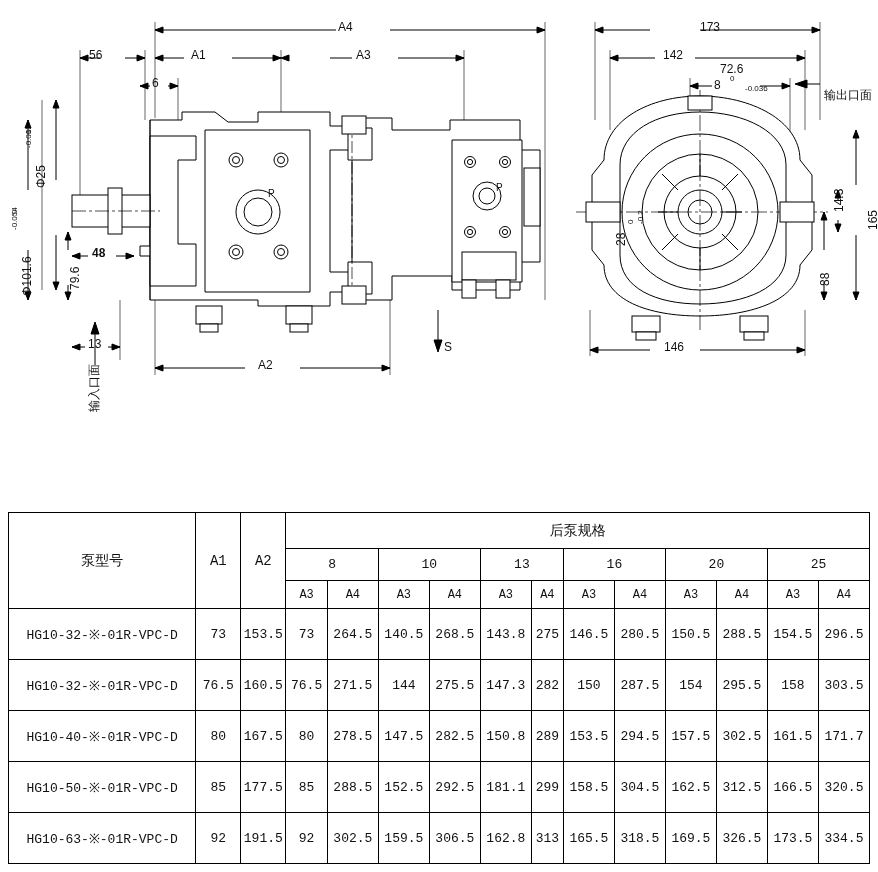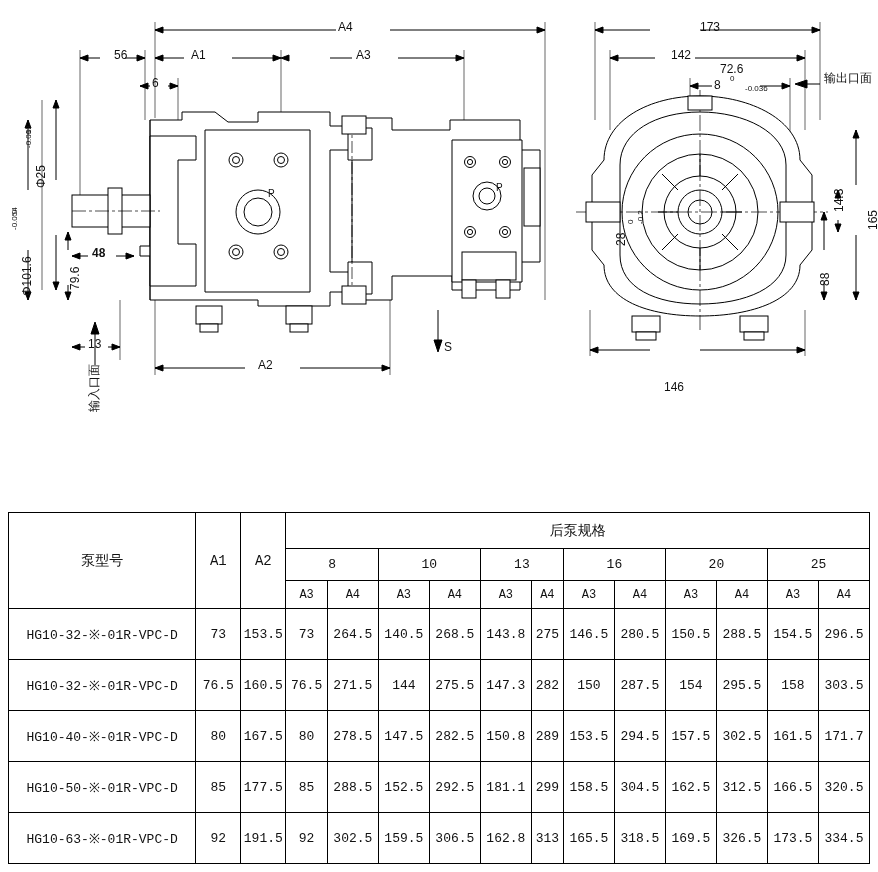--- a/index.html
+++ b/index.html
@@ -230,21 +230,21 @@
         <rect x="636" y="332" width="20" height="8" fill="#fff"></rect>
         <rect x="744" y="332" width="20" height="8" fill="#fff"></rect>
 
         <rect x="688" y="96" width="24" height="14" fill="#fff"></rect>
       </g>
     </svg>
 
     <div class="lbl" style="left:338px;top:20px;">A4</div>
     <div class="lbl" style="left:191px;top:48px;">A1</div>
     <div class="lbl" style="left:356px;top:48px;">A3</div>
-    <div class="lbl" style="left:114px;top:48px;">56</div>
+    <div class="lbl" style="left:89px;top:48px;">56</div>
     <div class="lbl" style="left:152px;top:76px;">6</div>
     <div class="lbl" style="left:92px;top:246px;font-weight:bold;">48</div>
     <div class="lbl" style="left:88px;top:337px;">13</div>
     <div class="lbl" style="left:258px;top:358px;">A2</div>
 
     <div class="lbl vert" style="left:68px;top:290px;">79.6</div>
 
     <div class="lbl vert" style="left:34px;top:188px;">Φ25</div>
     <div class="lbl xs vert" style="left:24px;top:134px;">0</div>
     <div class="lbl xs vert" style="left:24px;top:148px;">-0.013</div>
@@ -252,35 +252,35 @@
     <div class="lbl vert" style="left:20px;top:296px;">Φ101.6</div>
     <div class="lbl xs vert" style="left:10px;top:214px;">0</div>
     <div class="lbl xs vert" style="left:10px;top:230px;">-0.054</div>
 
     <div class="lbl" style="left:444px;top:340px;">S</div>
     <div class="lbl sm" style="left:268px;top:188px;">P</div>
     <div class="lbl sm" style="left:496px;top:182px;">P</div>
     <div class="lbl vert" style="left:86px;top:412px;">输入口面</div>
 
     <div class="lbl" style="left:700px;top:20px;">173</div>
-    <div class="lbl" style="left:663px;top:48px;margin-left:8px;">142</div>
+    <div class="lbl" style="left:663px;top:48px;">142</div>
     <div class="lbl" style="left:720px;top:62px;">72.6</div>
     <div class="lbl" style="left:714px;top:78px;">8</div>
     <div class="lbl xs" style="left:730px;top:74px;">0</div>
     <div class="lbl xs" style="left:730px;top:84px;margin-left:15px;">-0.036</div>
 
     <div class="lbl vert" style="left:614px;top:246px;">28</div>
     <div class="lbl xs vert" style="left:626px;top:224px;">0</div>
     <div class="lbl xs vert" style="left:636px;top:224px;">-0.2</div>
 
     <div class="lbl vert" style="left:832px;top:212px;">14.3</div>
     <div class="lbl vert" style="left:866px;top:230px;">165</div>
     <div class="lbl vert" style="left:818px;top:286px;">88</div>
-    <div class="lbl" style="left:664px;top:340px;margin-top:40px;">146</div>
-    <div class="lbl" style="left:824px;top:70px;">输出口面</div>
+    <div class="lbl" style="left:664px;top:340px;">146</div>
+    <div class="lbl" style="left:824px;top:87px;">输出口面</div>
   </div>
 
   <div class="tbl-wrap">
     <table>
       <thead>
         <tr class="h-main">
           <td rowspan="3">泵型号</td>
           <td rowspan="3" class="narrow">A1</td>
           <td rowspan="3" class="narrow">A2</td>
           <td colspan="12">后泵规格</td>

